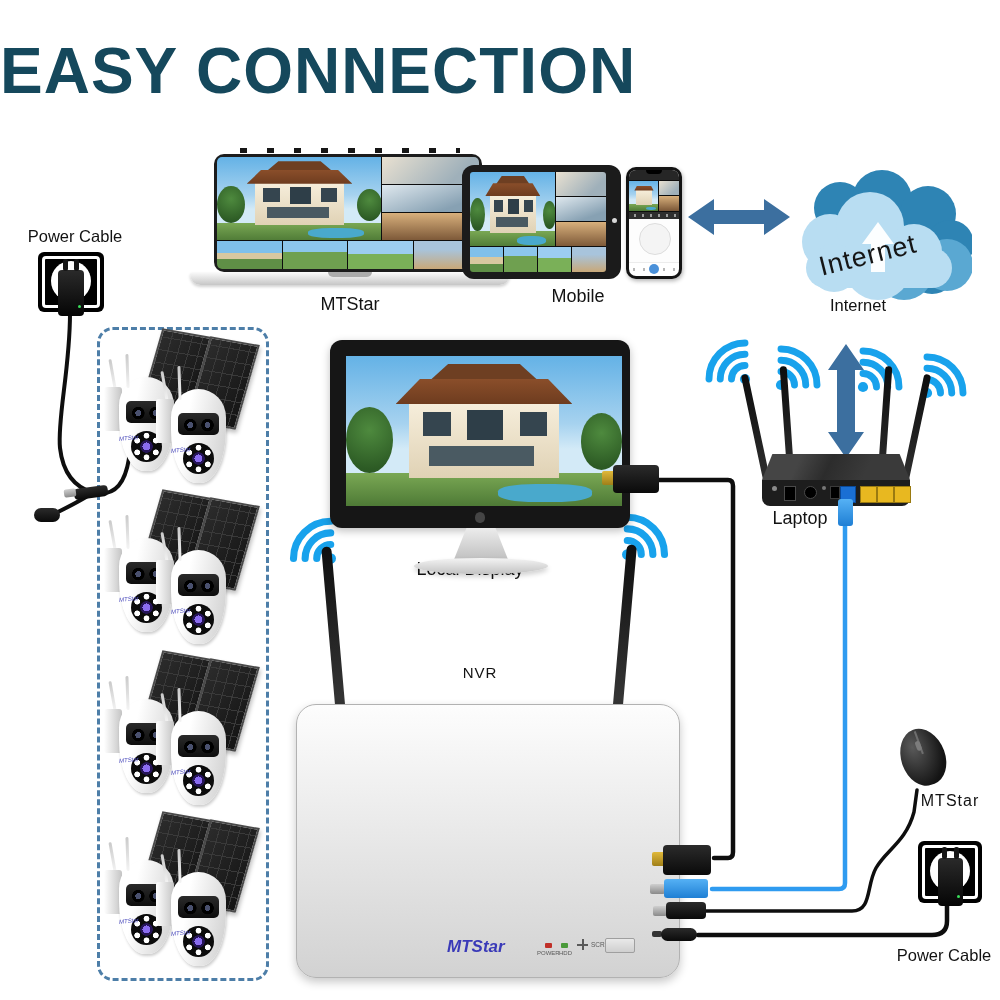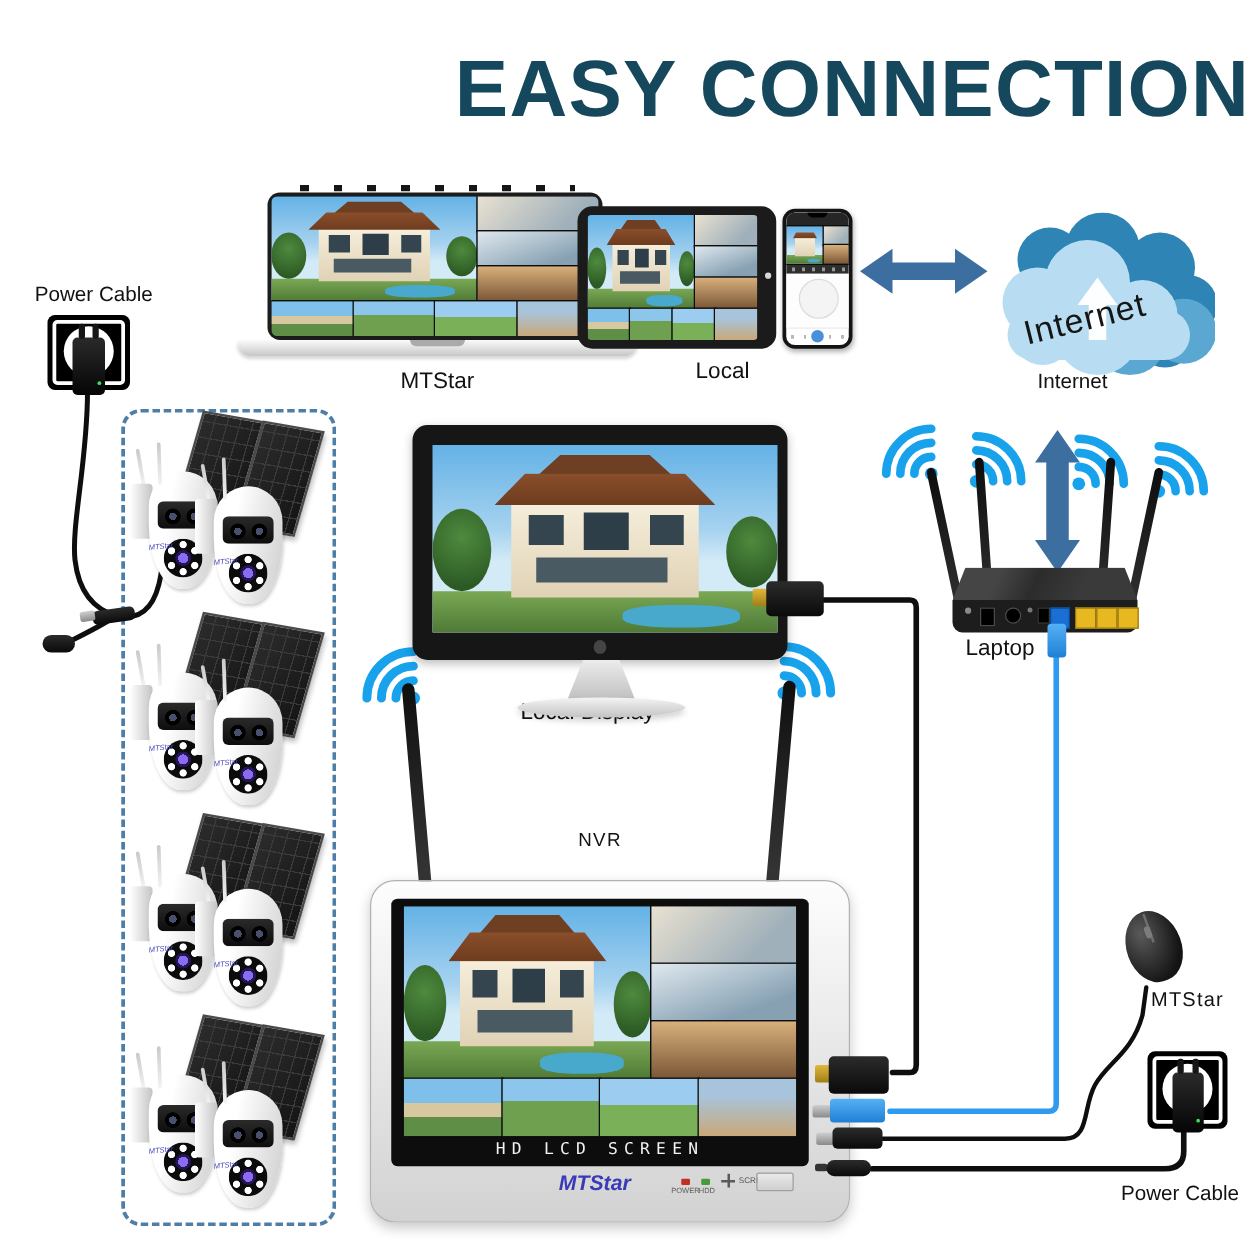--- a/index.html
+++ b/index.html
@@ -1,21 +1,21 @@
 <!DOCTYPE html>
 <html><head>
 <meta charset="utf-8">
 <style>
   html,body{margin:0;padding:0}
   body{width:1000px;height:1000px;position:relative;background:#fff;overflow:hidden;
        font-family:"Liberation Sans",sans-serif;color:#111}
   .lbl{position:absolute;font-size:17px;color:#121212;text-align:center;transform:translateX(-50%);white-space:nowrap}
 
   
-  .title{position:absolute;top:34px;left:0;right:0;text-align:right;font-weight:bold;
+  .title{position:absolute;top:34px;left:0;right:0;text-align:left;font-weight:bold;
          font-size:64px;letter-spacing:1px;color:#15485c}
 
   
   #wires{position:absolute;left:0;top:0;z-index:1;pointer-events:none}
 
   
   .outlet{position:absolute;background:#000;border-radius:6px;z-index:2}
   .outlet .oring{position:absolute;left:4px;top:4px;right:4px;bottom:4px;border:3px solid #fff;border-radius:4px}
   .outlet .ohole{position:absolute;background:#fff;border-radius:50%}
   .plug{position:absolute;background:linear-gradient(180deg,#2a2a2a,#050505);border-radius:4px;z-index:3}
@@ -314,21 +314,21 @@
     </div>
     <div class="picons"></div>
     <div class="pctrl">
       <div class="pjoy"></div>
     </div>
     <div class="pnav">
         <i></i>
       </div>
   </div>
 </div>
-<div class="lbl" style="left:578px;top:286px;font-size:18px">Local</div>
+<div class="lbl" style="left:578px;top:286px;font-size:18px">Mobile</div>
 
 <div class="cloudbox">
   <svg width="190" height="140" viewBox="0 0 190 140">
     <g fill="#2e84b4">
       <circle cx="58" cy="38" r="26"></circle>
         <circle cx="100" cy="30" r="30"></circle>
         <circle cx="146" cy="44" r="28"></circle>
       <circle cx="168" cy="74" r="24"></circle>
         <circle cx="150" cy="100" r="24"></circle>
     </g>
@@ -480,45 +480,20 @@
   </div>
 </div>
 <div class="lbl" style="left:800px;top:508px;font-size:18px">Laptop</div>
 
 <div class="bluplug" style="left:838px;top:499px;width:15px;height:27px"></div>
 
 <div class="lbl" style="left:480px;top:664px;font-size:15px;letter-spacing:1px">NVR</div>
 <div class="nant" style="left:336px;top:546px;height:170px;transform:rotate(-5deg)"></div>
 <div class="nant" style="left:612px;top:544px;height:172px;transform:rotate(5deg)"></div>
 <div class="nvr">
-  <div class="nscreen">
-    <div class="cgrid nimg">
-      <div class="f gm scene">
-        <i class="sc-grd"></i>
-          <i class="sc-t1"></i>
-          <i class="sc-t2"></i>
-          <i class="sc-roof2"></i>
-          <i class="sc-bod"></i>
-          <i class="sc-roof"></i>
-          <i class="sc-w1"></i>
-          <i class="sc-w2"></i>
-          <i class="sc-w3"></i>
-          <i class="sc-w4"></i>
-          <i class="sc-pool"></i>
-      </div>
-      <div class="f gr1 fi1"></div>
-      <div class="f gr2 fi2"></div>
-      <div class="f gr3 fm1"></div>
-      <div class="f gb1 fh1"></div>
-      <div class="f gb2 fh2"></div>
-      <div class="f gb3 fp1"></div>
-      <div class="f gb4 fm2"></div>
-    </div>
-    <div class="ncap">HD LCD SCREEN</div>
-  </div>
   <div class="nbrand">MTStar</div>
   <span class="nled nl-red"></span>
   <span class="nled nl-grn"></span>
   <span class="ntiny" style="left:240px;top:245px">POWER</span>
   <span class="ntiny" style="left:262px;top:245px">HDD</span>
   <span class="ncross"></span>
   <span class="ntiny" style="left:294px;top:236px;font-size:6.5px">SCREEN</span>
   <span class="nsbtn"></span>
 </div>
 

